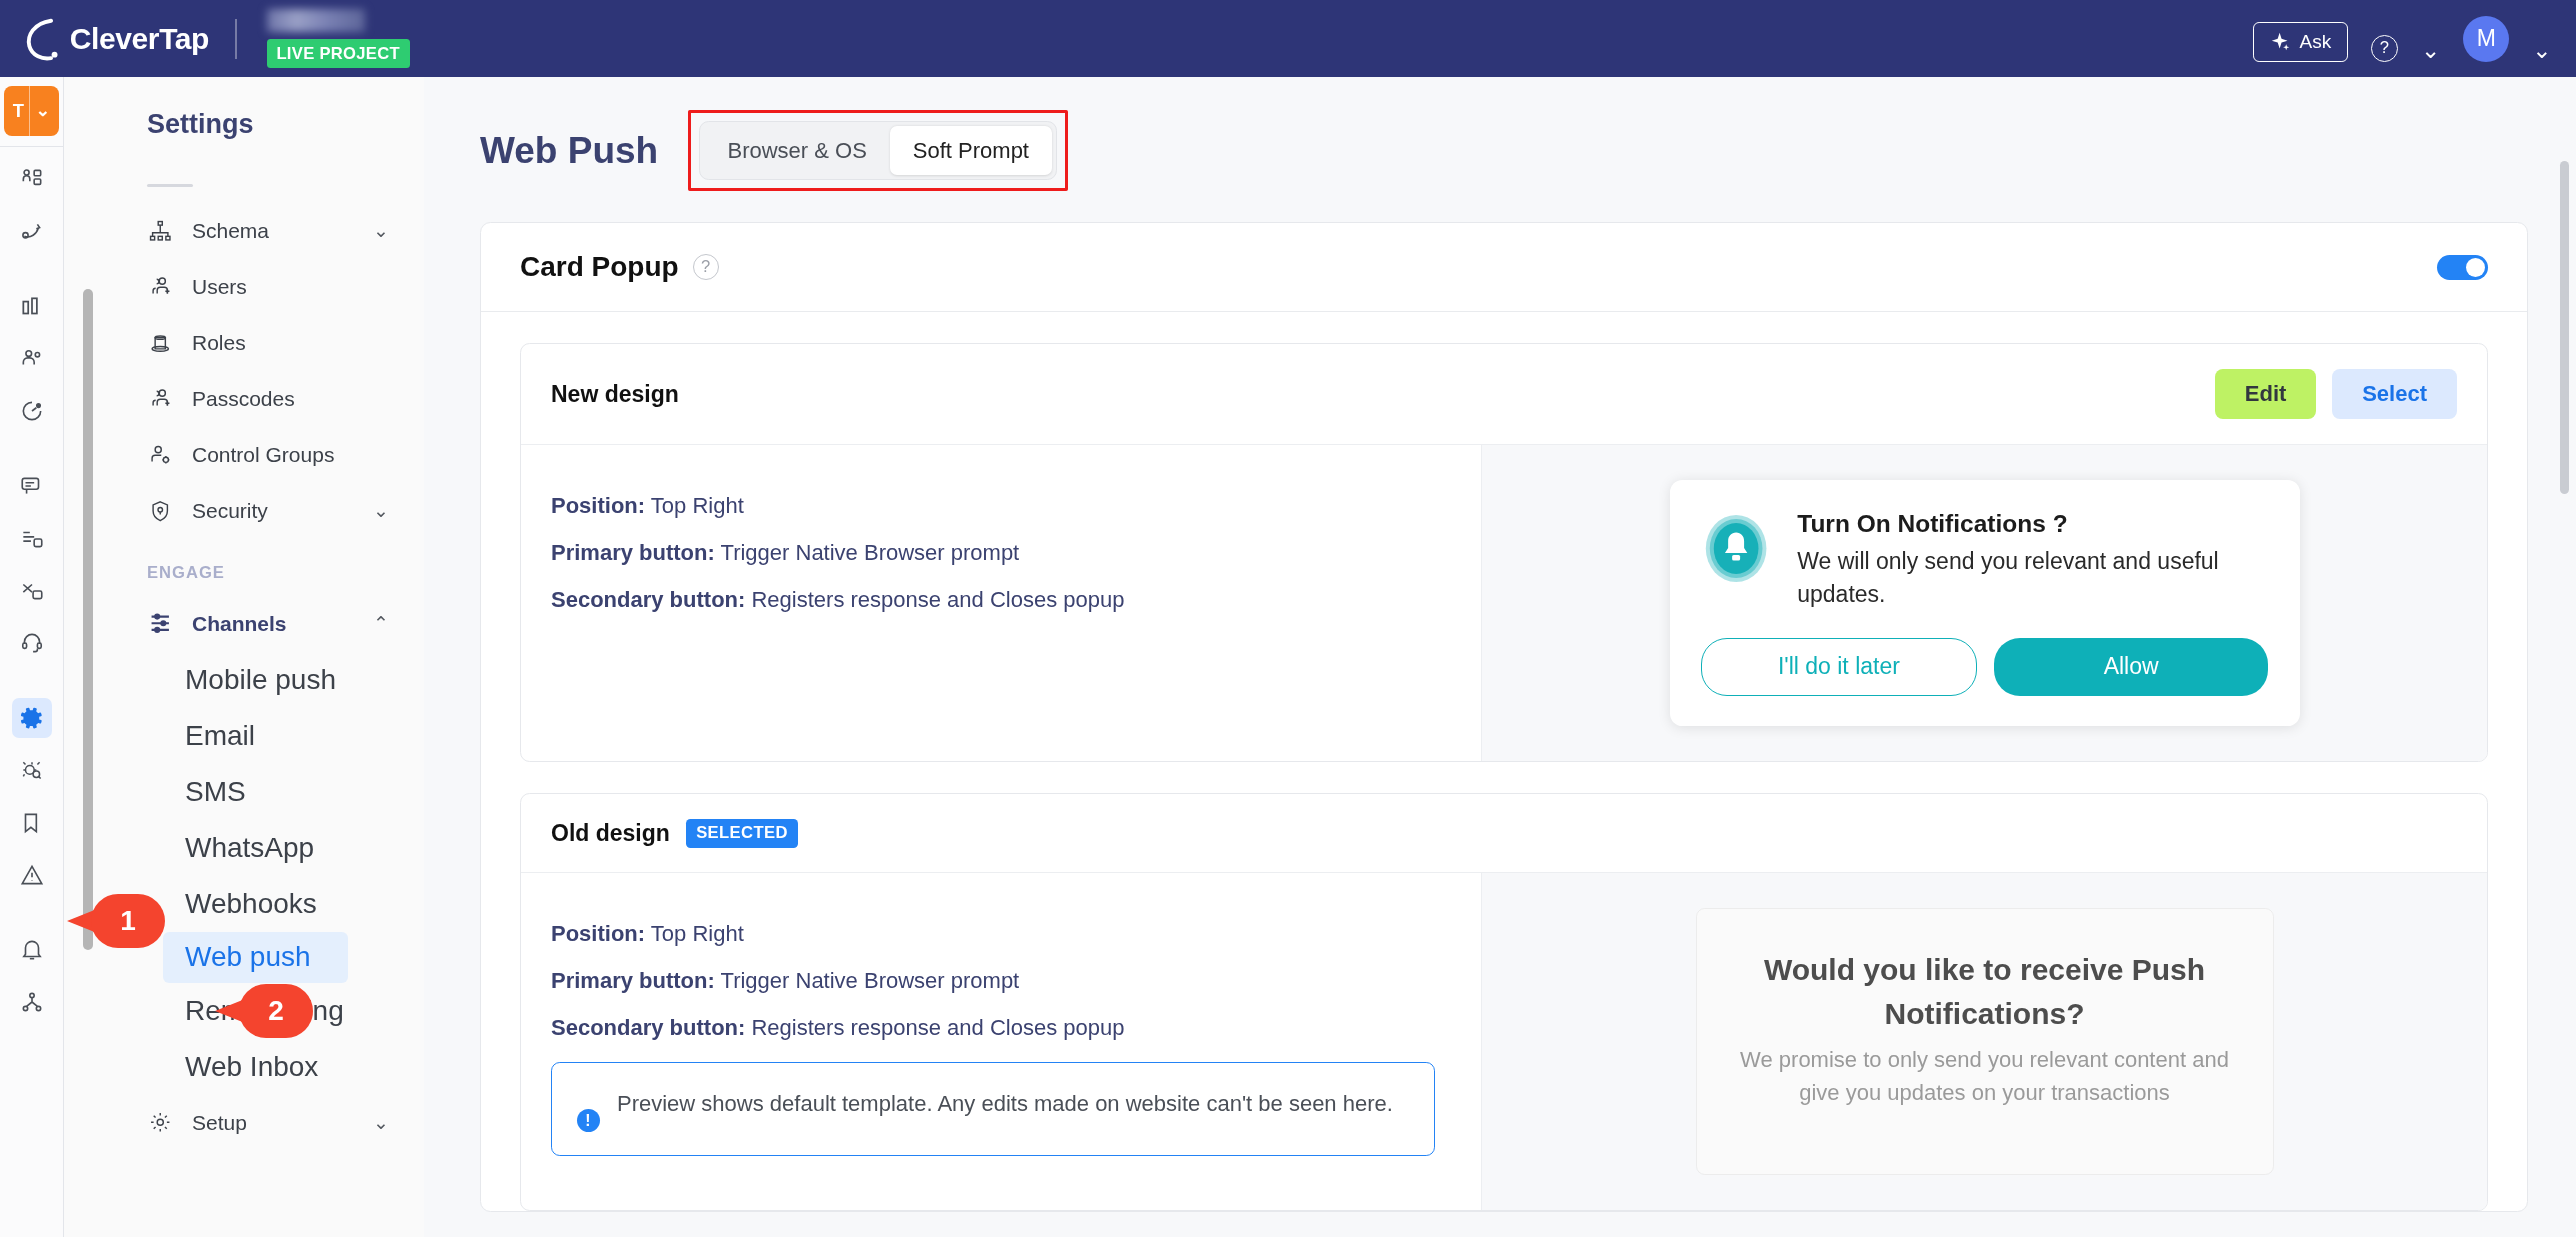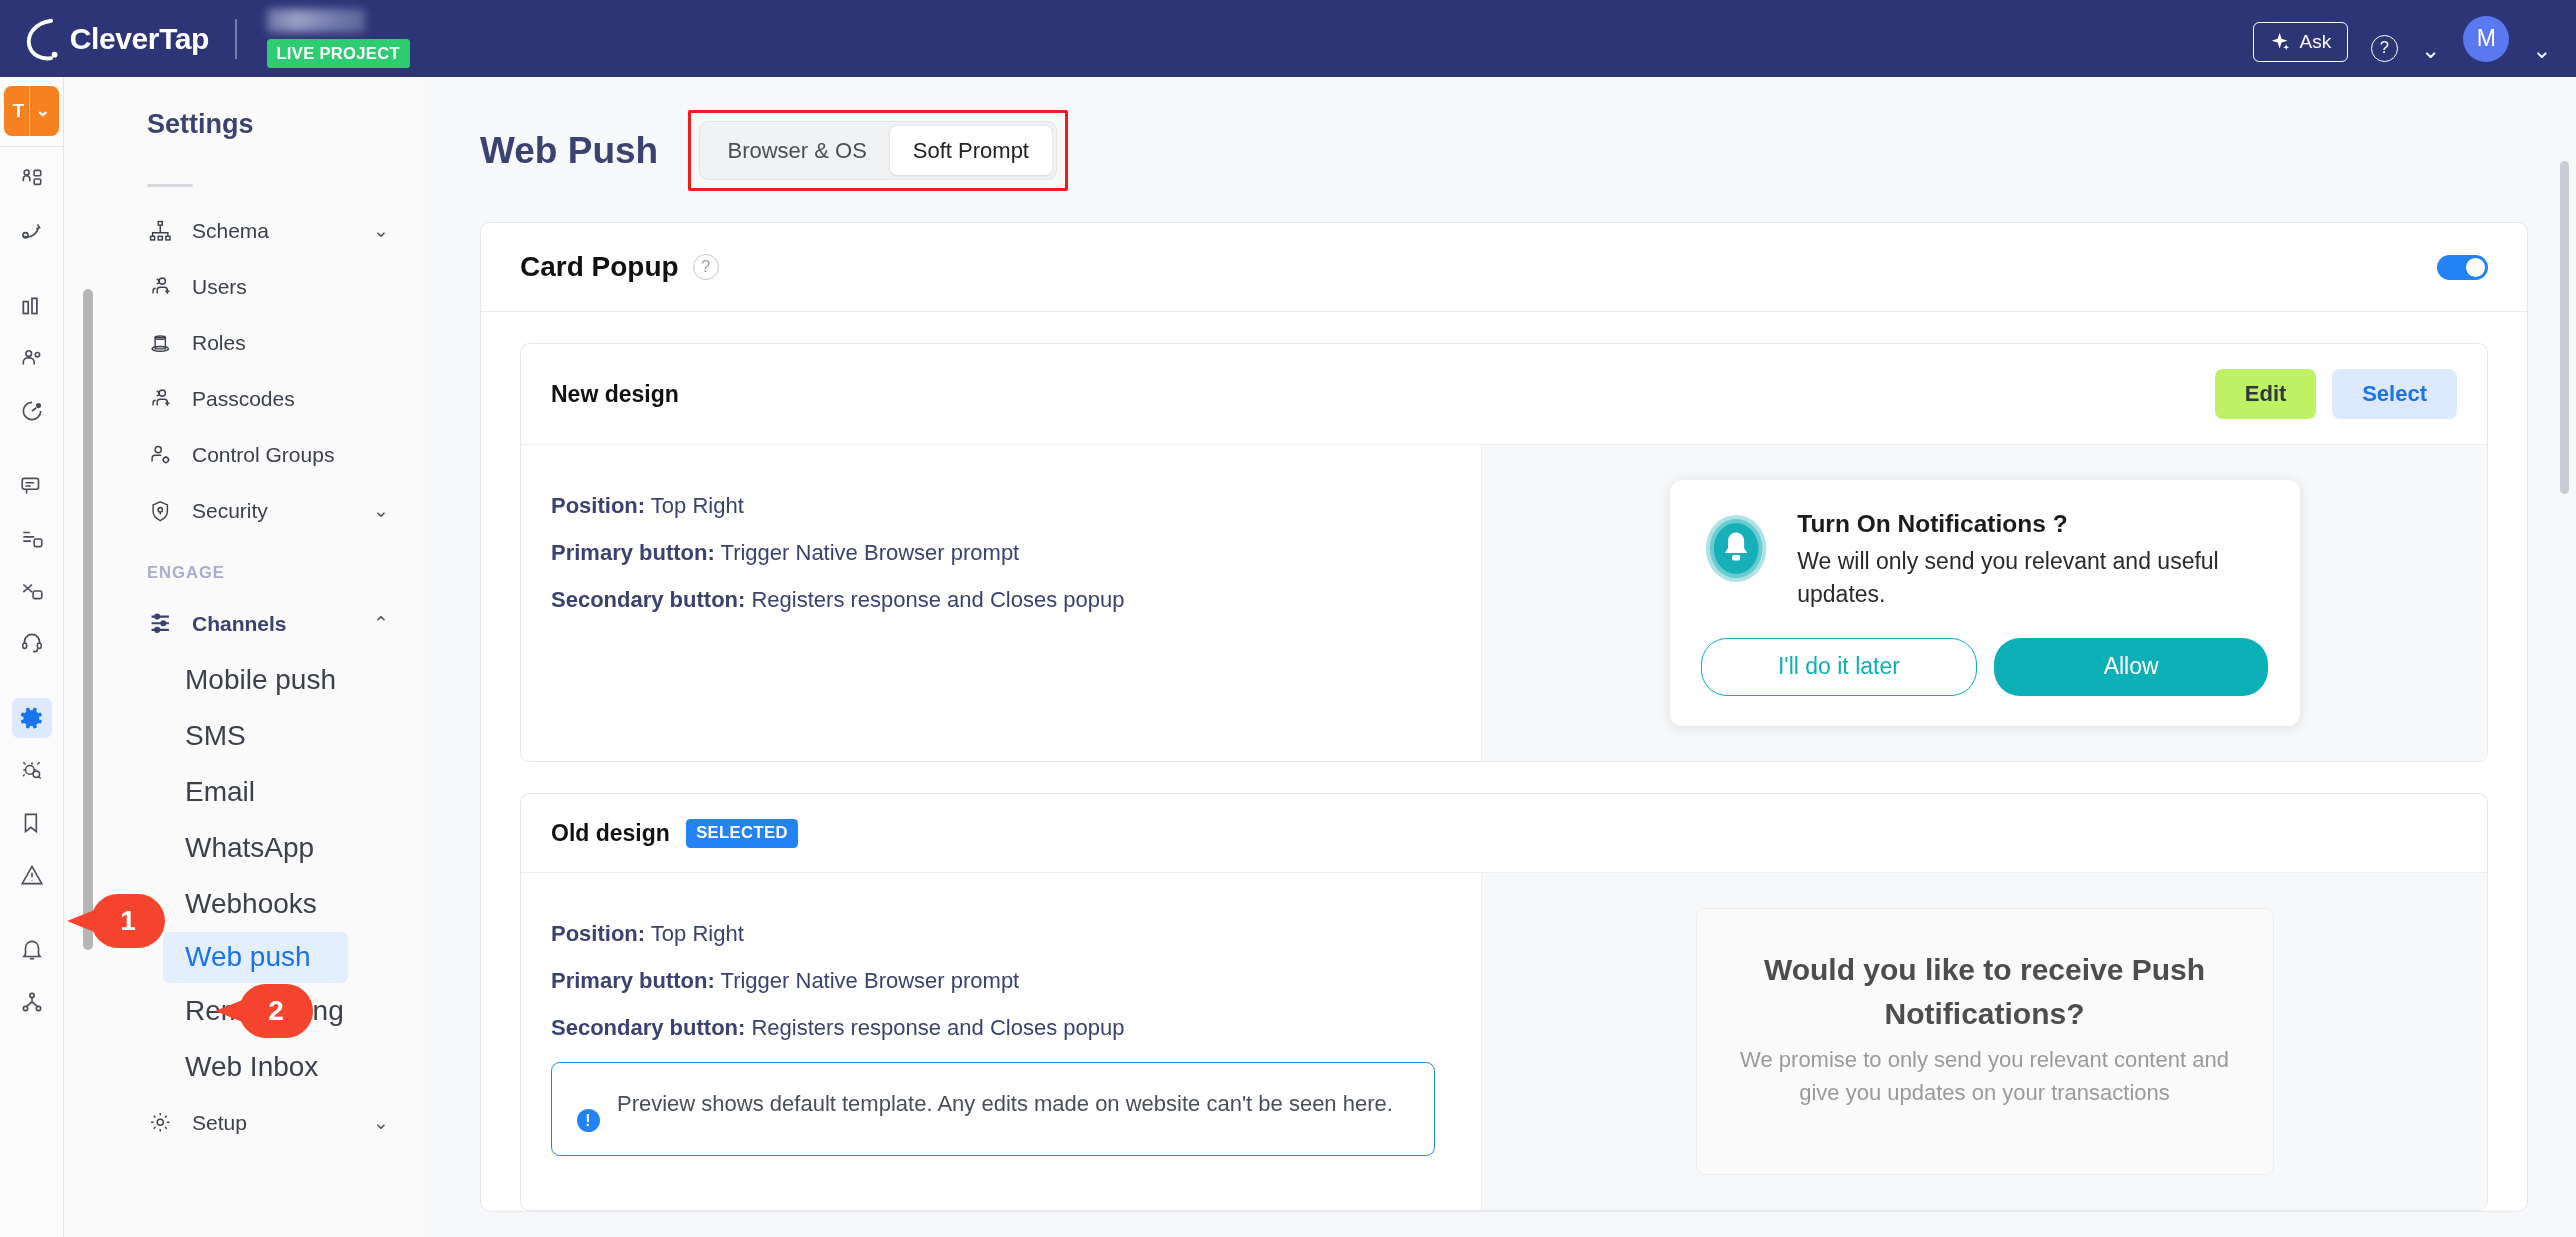--- a/index.html
+++ b/index.html
@@ -527,22 +527,22 @@
             <circle cx="9" cy="5.5" r="1.9" fill="#3b4270"></circle>
             <circle cx="15" cy="12" r="1.9" fill="#3b4270"></circle>
             <circle cx="9" cy="18.5" r="1.9" fill="#3b4270"></circle>
           </svg>
       </span>
       <span style="font-weight:bold;color:#3b4270;">Channels</span>
       <span class="caret">⌃</span>
     </div>
 
     <div class="nav-sub">Mobile push</div>
+    <div class="nav-sub">Email</div>
     <div class="nav-sub">SMS</div>
-    <div class="nav-sub">Email</div>
     <div class="nav-sub">WhatsApp</div>
     <div class="nav-sub">Webhooks</div>
     <div class="nav-sub active">Web push</div>
     <div class="nav-sub">Remarketing</div>
     <div class="nav-sub">Web Inbox</div>
 
     <div class="nav-item">
       <span class="ico">
         <svg width="24.5" height="24.5" viewBox="0 0 24 24" fill="none" stroke="#3c4149" stroke-width="1.4">
             <circle cx="12" cy="12" r="3"></circle>

